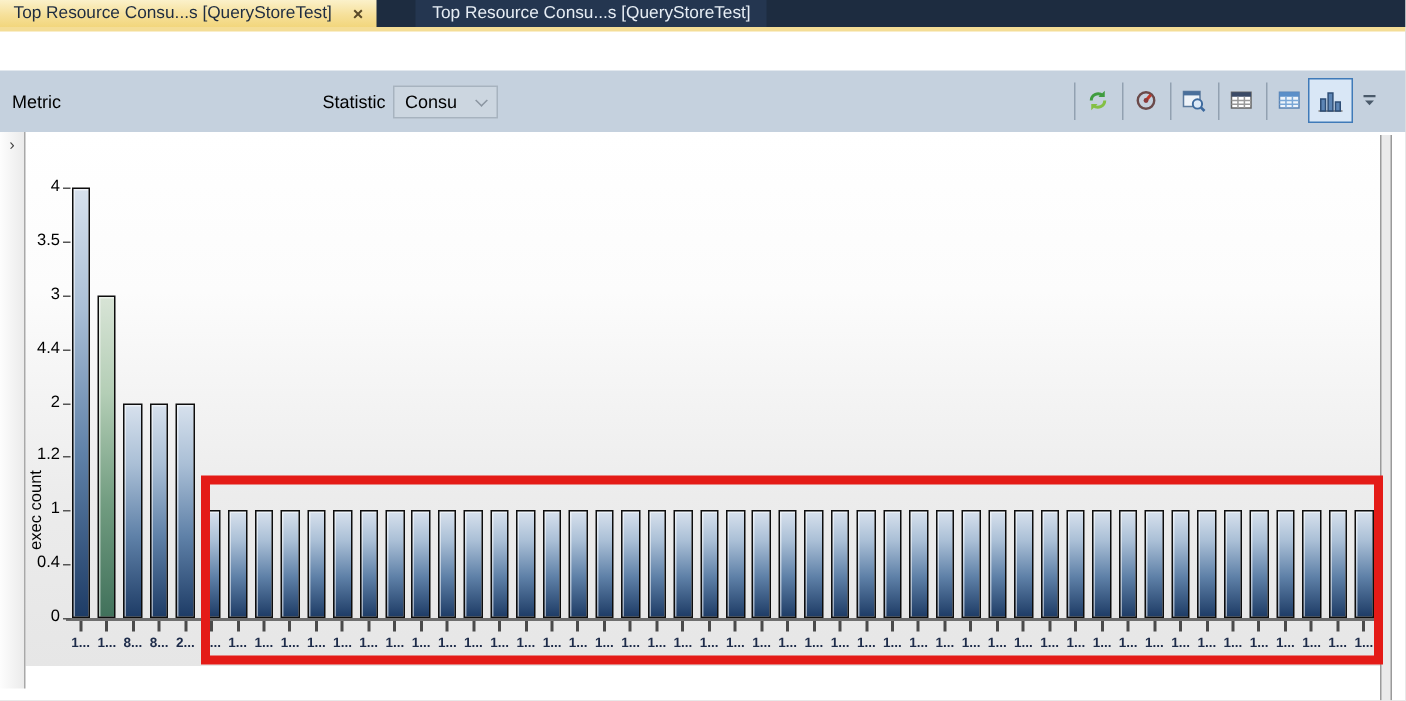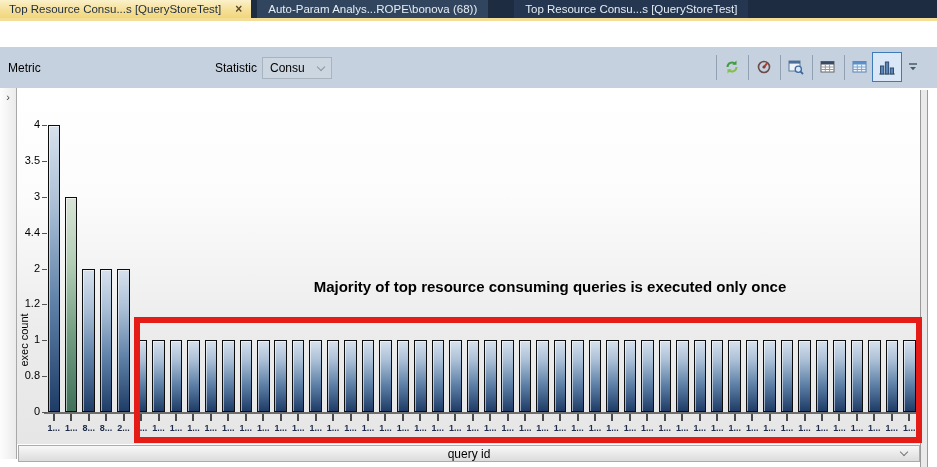--- a/index.html
+++ b/index.html
@@ -55,23 +55,20 @@
 </head>
 <body>
 
 <div class="screen">
 
   <div class="tabbar">
     <div class="tab tab-active">
       <span>Top Resource Consu...s [QueryStoreTest]</span>
       <span class="close">×</span>
     </div>
-    <div class="tab tab-d1">
-      <span>Auto-Param Analys...ROPE\bonova (68))</span>
-    </div>
     <div class="tab tab-d2">
       <span>Top Resource Consu...s [QueryStoreTest]</span>
     </div>
   </div>
   <div class="gold-strip"></div>
 
 
   <div class="toolbar">
     <span class="tb-label" style="left:8px">Metric</span>
 
@@ -152,21 +149,21 @@
     <div class="left-strip">
       <span class="expander">›</span>
     </div>
 
     <div class="y-axis-title">exec count</div>
     <div class="x-axis-line"></div>
 
     <div id="chart-layer">
         <div class="ytick-label" style="top: 317px;">0</div>
         <div class="ytick-mark" style="top: 324px;"></div>
-        <div class="ytick-label" style="top: 281.125px;">0.8</div>
+        <div class="ytick-label" style="top: 281.125px;">0.4</div>
         <div class="ytick-mark" style="top: 288.125px;"></div>
         <div class="ytick-label" style="top: 245.25px;">1</div>
         <div class="ytick-mark" style="top: 252.25px;"></div>
         <div class="ytick-label" style="top: 209.375px;">1.2</div>
         <div class="ytick-mark" style="top: 216.375px;"></div>
         <div class="ytick-label" style="top: 173.5px;">2</div>
         <div class="ytick-mark" style="top: 180.5px;"></div>
         <div class="ytick-label" style="top: 137.625px;">4.4</div>
         <div class="ytick-mark" style="top: 144.625px;"></div>
         <div class="ytick-label" style="top: 101.75px;">3</div>
@@ -320,24 +317,19 @@
         <div class="xtick-mark" style="left: 873.37px;"></div>
         <div class="xtick-label" style="left: 864.37px;">1...</div>
         <div class="bar bar-blue" style="left: 885.58px; top: 252.25px; height: 71.75px;"></div>
         <div class="xtick-mark" style="left: 890.83px;"></div>
         <div class="xtick-label" style="left: 881.83px;">1...</div>
         <div class="bar bar-blue" style="left: 903.04px; top: 252.25px; height: 71.75px;"></div>
         <div class="xtick-mark" style="left: 908.29px;"></div>
         <div class="xtick-label" style="left: 899.29px;">1...</div>
       </div>
 
-    <div class="note-text">Majority of top resource consuming queries is executed only once</div>
     <div class="red-box"></div>
 
-    <div class="xaxis-btn">
-      <span>query id</span>
-      <span class="chev"></span>
-    </div>
 
     <div class="right-strip"></div>
   </div>
 
 </div>
 
 </body></html>

